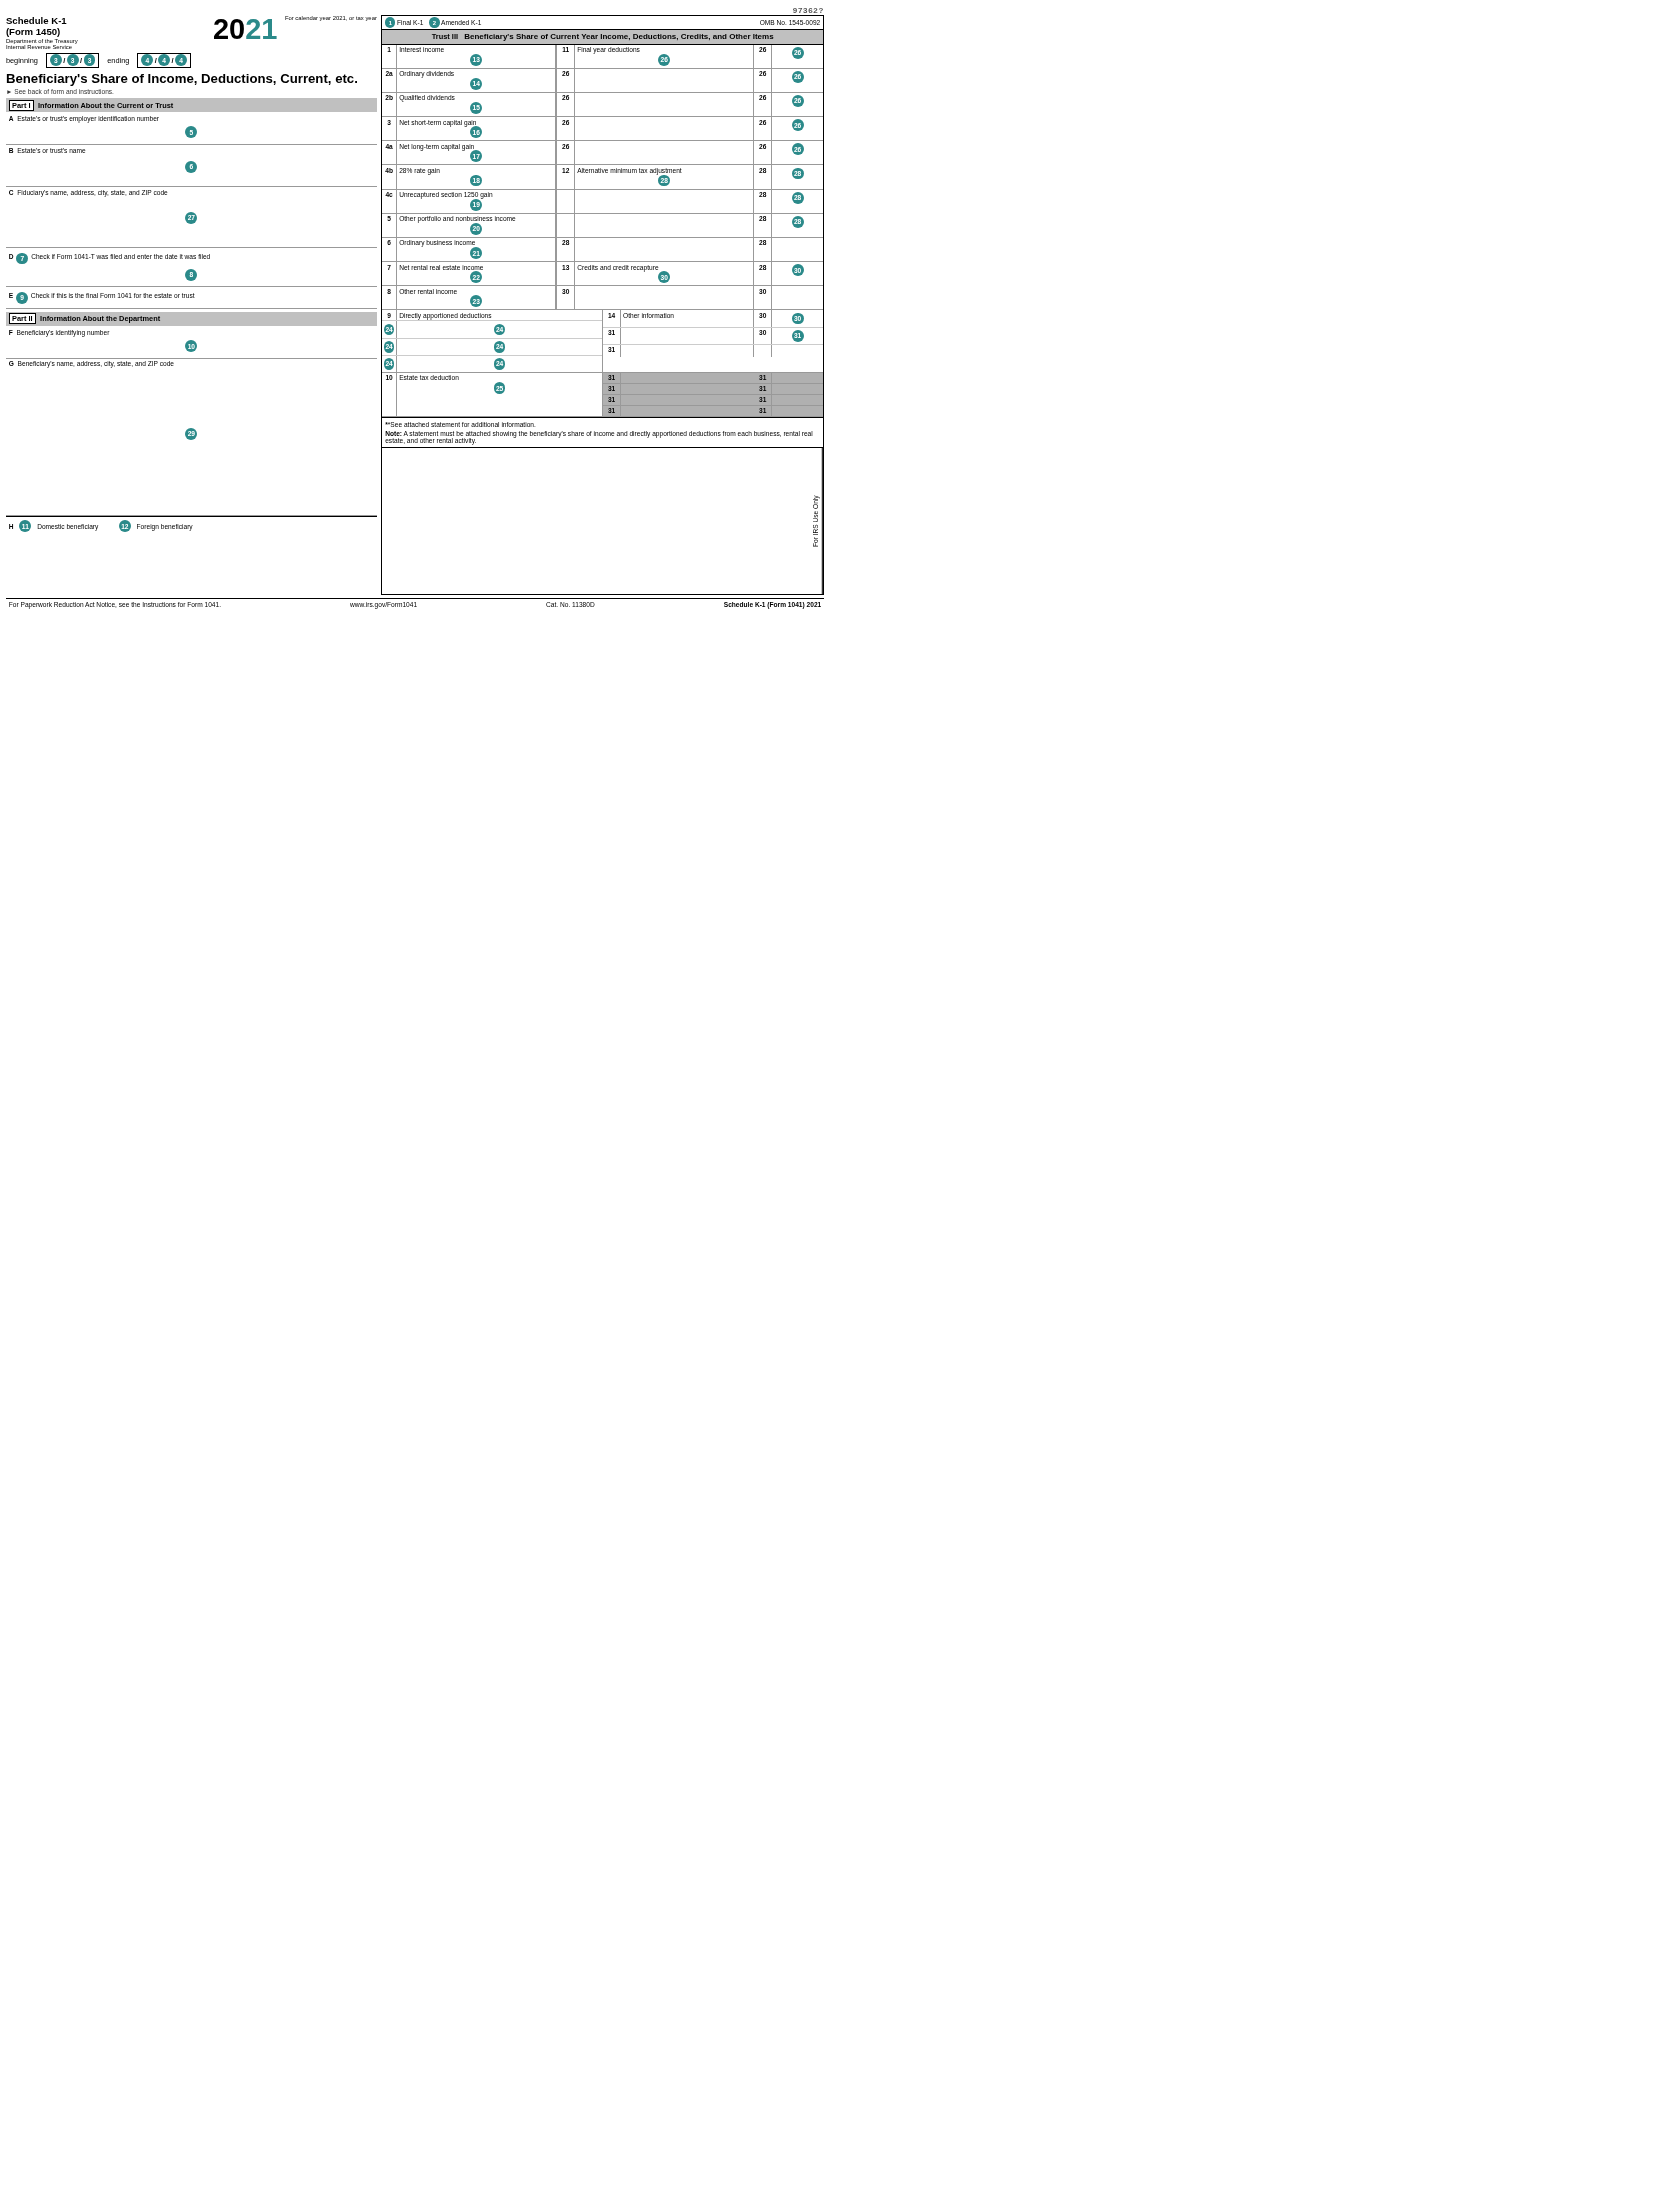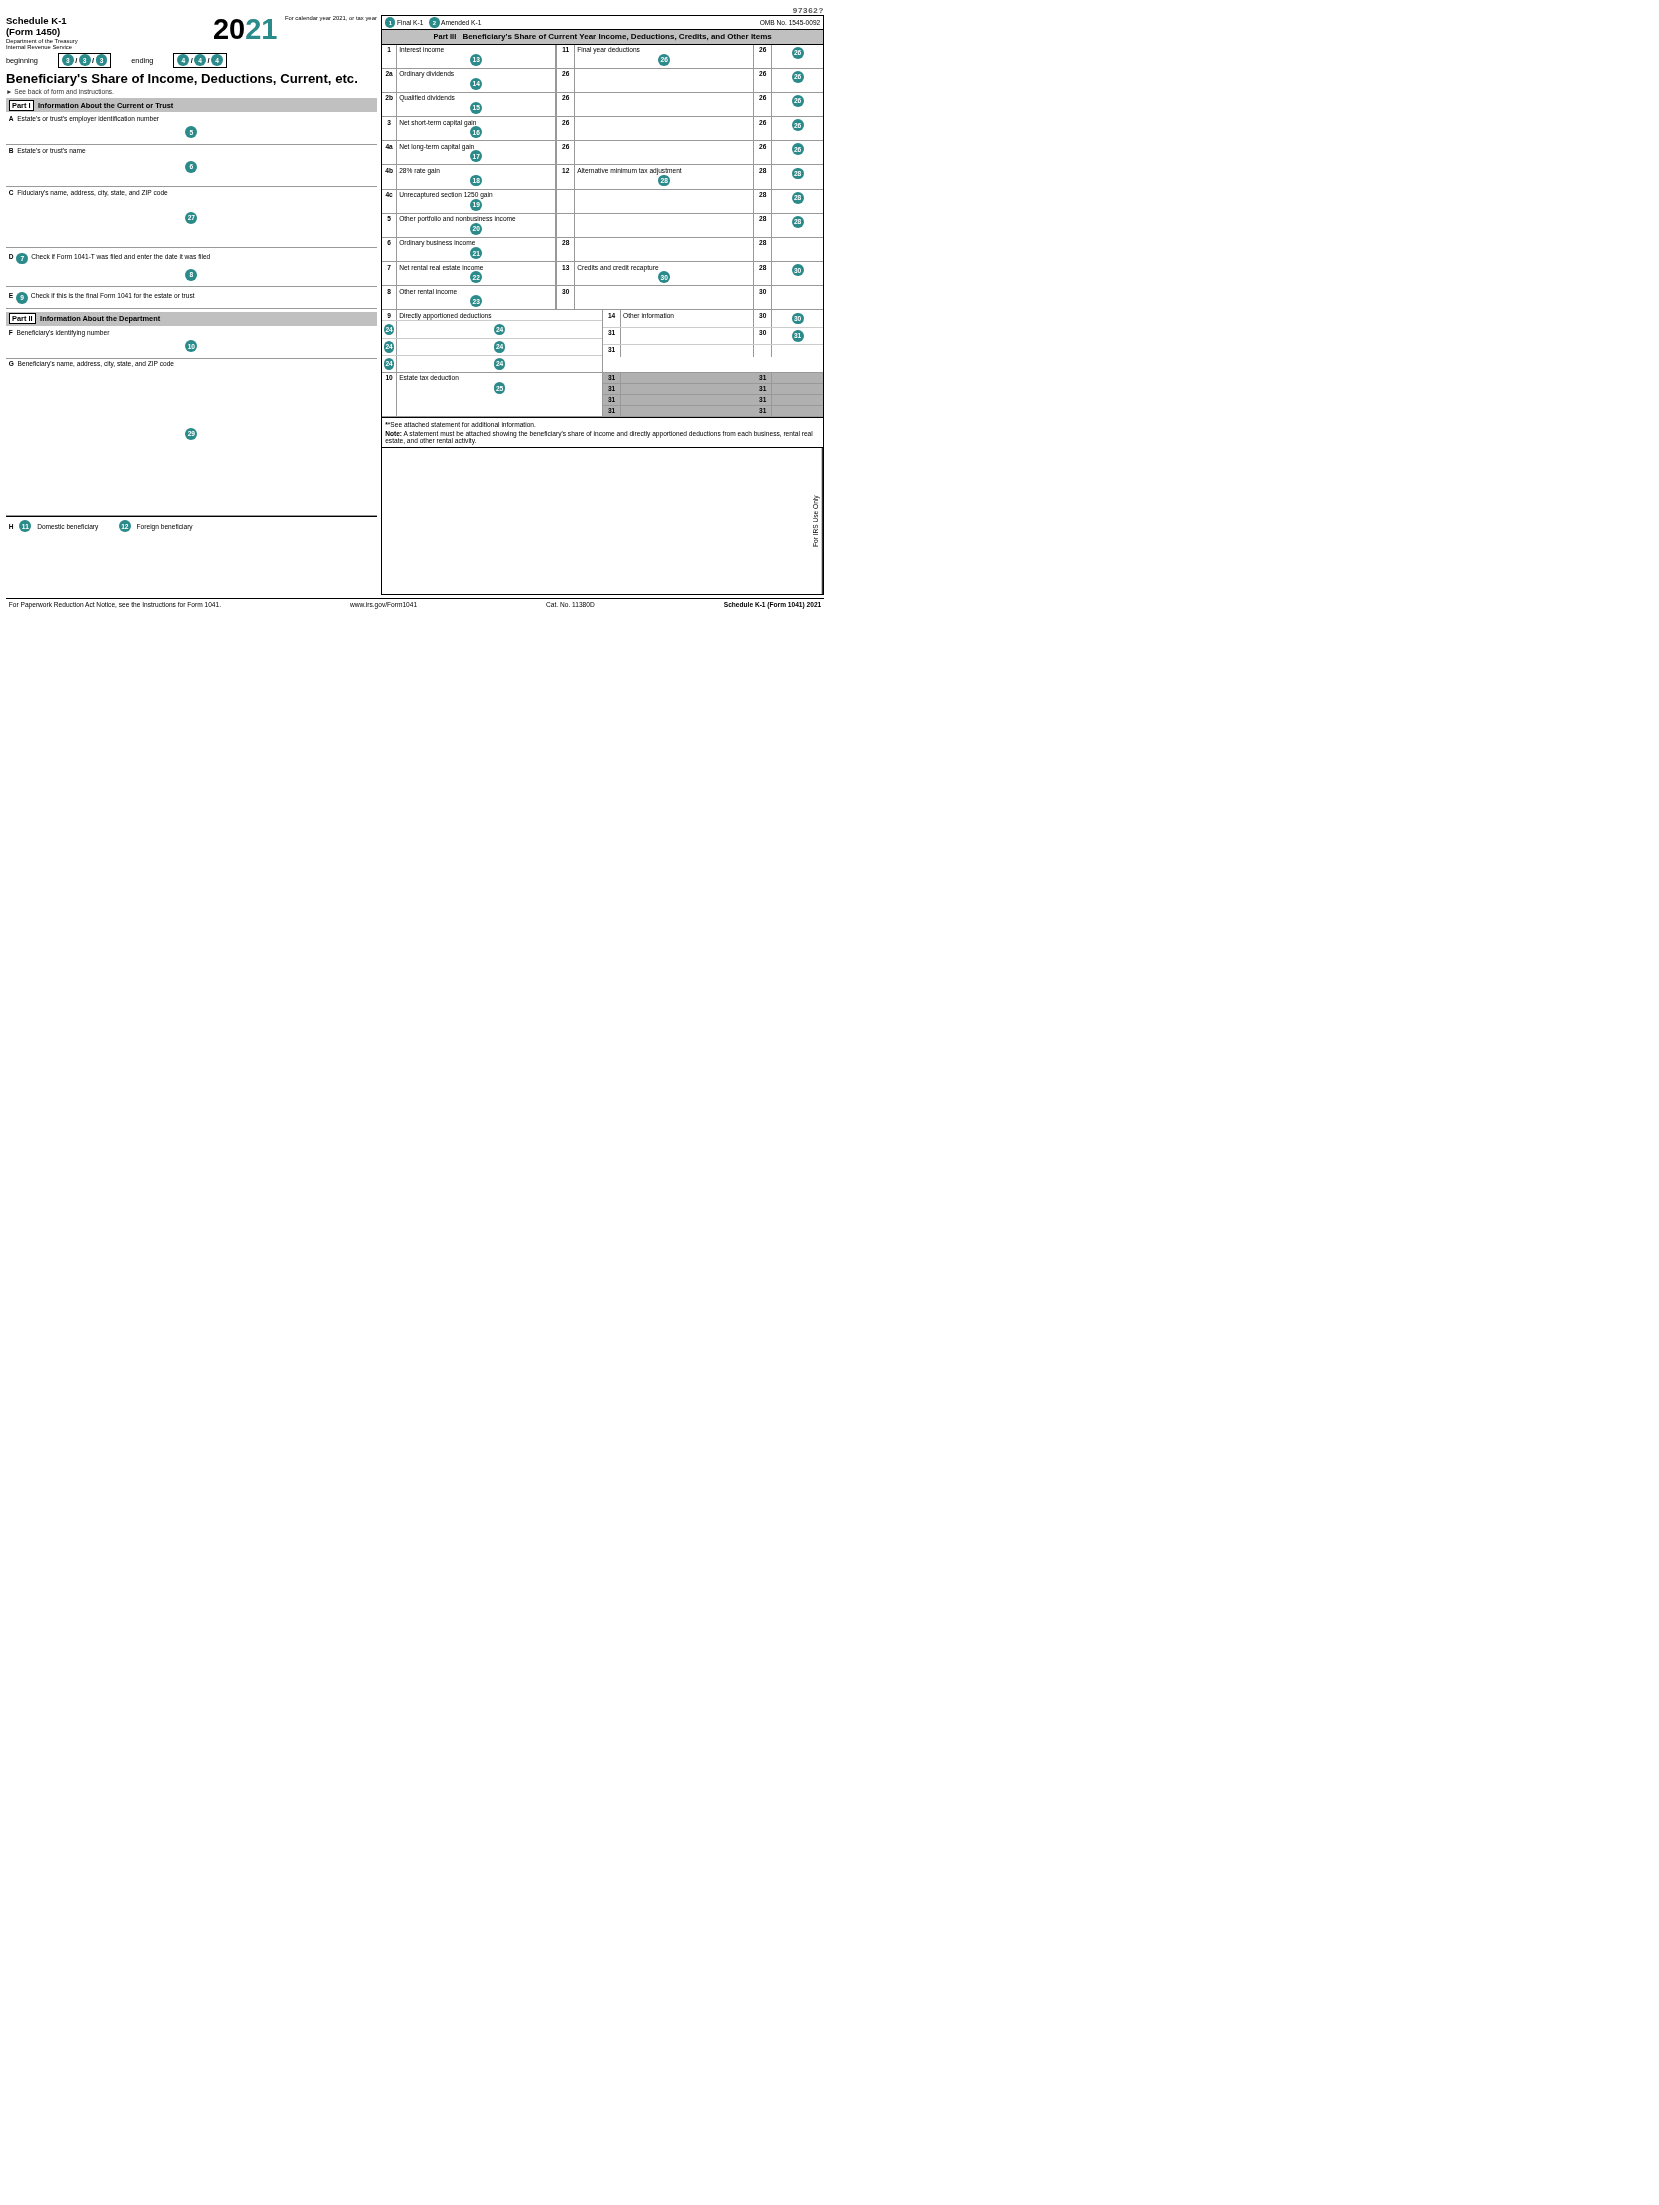--- a/index.html
+++ b/index.html
@@ -9,21 +9,21 @@
     
     
     .left-col { width: 371px; flex-shrink: 0; }
     
     
     .form-header { display: flex; align-items: flex-start; margin-bottom: 2.9px; }
     .schedule-title { flex: 1; }
     .schedule-title h2 { font-size: 9.6px; font-weight: bold; line-height: 1.2; }
     
     
-    .date-row { display: flex; align-items: center; gap: 20px; font-size: 7.4px; margin: 2.9px 0; }
+    .date-row { display: flex; align-items: center; gap: 8px; font-size: 7.4px; margin: 2.9px 0; }
     .date-box { display: inline-flex; align-items: center; border: 0.7px solid #000; padding: 0.7px 2.9px; gap: 1.5px; }
     .teal-circle { display: inline-flex; align-items: center; justify-content: center; width: 11.8px; height: 11.8px; border-radius: 50%; background: #2b8a8a; color: white; font-size: 6.6px; font-weight: bold; }
     .slash { font-weight: bold; }
     
     
     .big-title { font-size: 13.2px; font-weight: bold; margin: 2.9px 0 1.5px 0; line-height: 1.2; }
     .see-back { font-size: 6.6px; color: #333; margin-bottom: 2.9px; }
     
     
     .part-header { background: #c0c0c0; display: flex; align-items: center; padding: 1.5px 2.9px; margin-bottom: 1.5px; }
@@ -209,21 +209,21 @@
           </div>
           <div class="k1-option">
             <span class="teal-circle tc-small">2</span>
             <span>Amended K-1</span>
           </div>
         </div>
         <div>OMB No. 1545-0092</div>
       </div>
 
       <div class="part3-header">
-        <span style="font-weight:bold; font-size:7.4px;">Part III</span>&nbsp;&nbsp;
+        <span style="font-weight:bold; font-size:7.4px;">Trust III</span>&nbsp;&nbsp;
         <span class="part3-header-title">Beneficiary's Share of Current Year Income, Deductions, Credits, and Other Items</span>
       </div>
 
       <div style="display:flex; flex-direction:column;">
 
         <div style="display:flex; border-bottom:0.7px solid #999;">
           <div style="display:flex; flex:1; border-right:0.7px solid #999;">
             <div style="width:14.7px; font-weight:bold; font-size:6.6px; border-right:0.7px solid #999; padding:1.5px; display:flex;align-items:flex-start;justify-content:center;">1</div>
             <div style="flex:1; padding:1.5px 2.2px; font-size:6.6px; border-right:0.7px solid #999;">Interest income<br><div style="display:flex;justify-content:center;">
                   <span class="tc">13</span>

